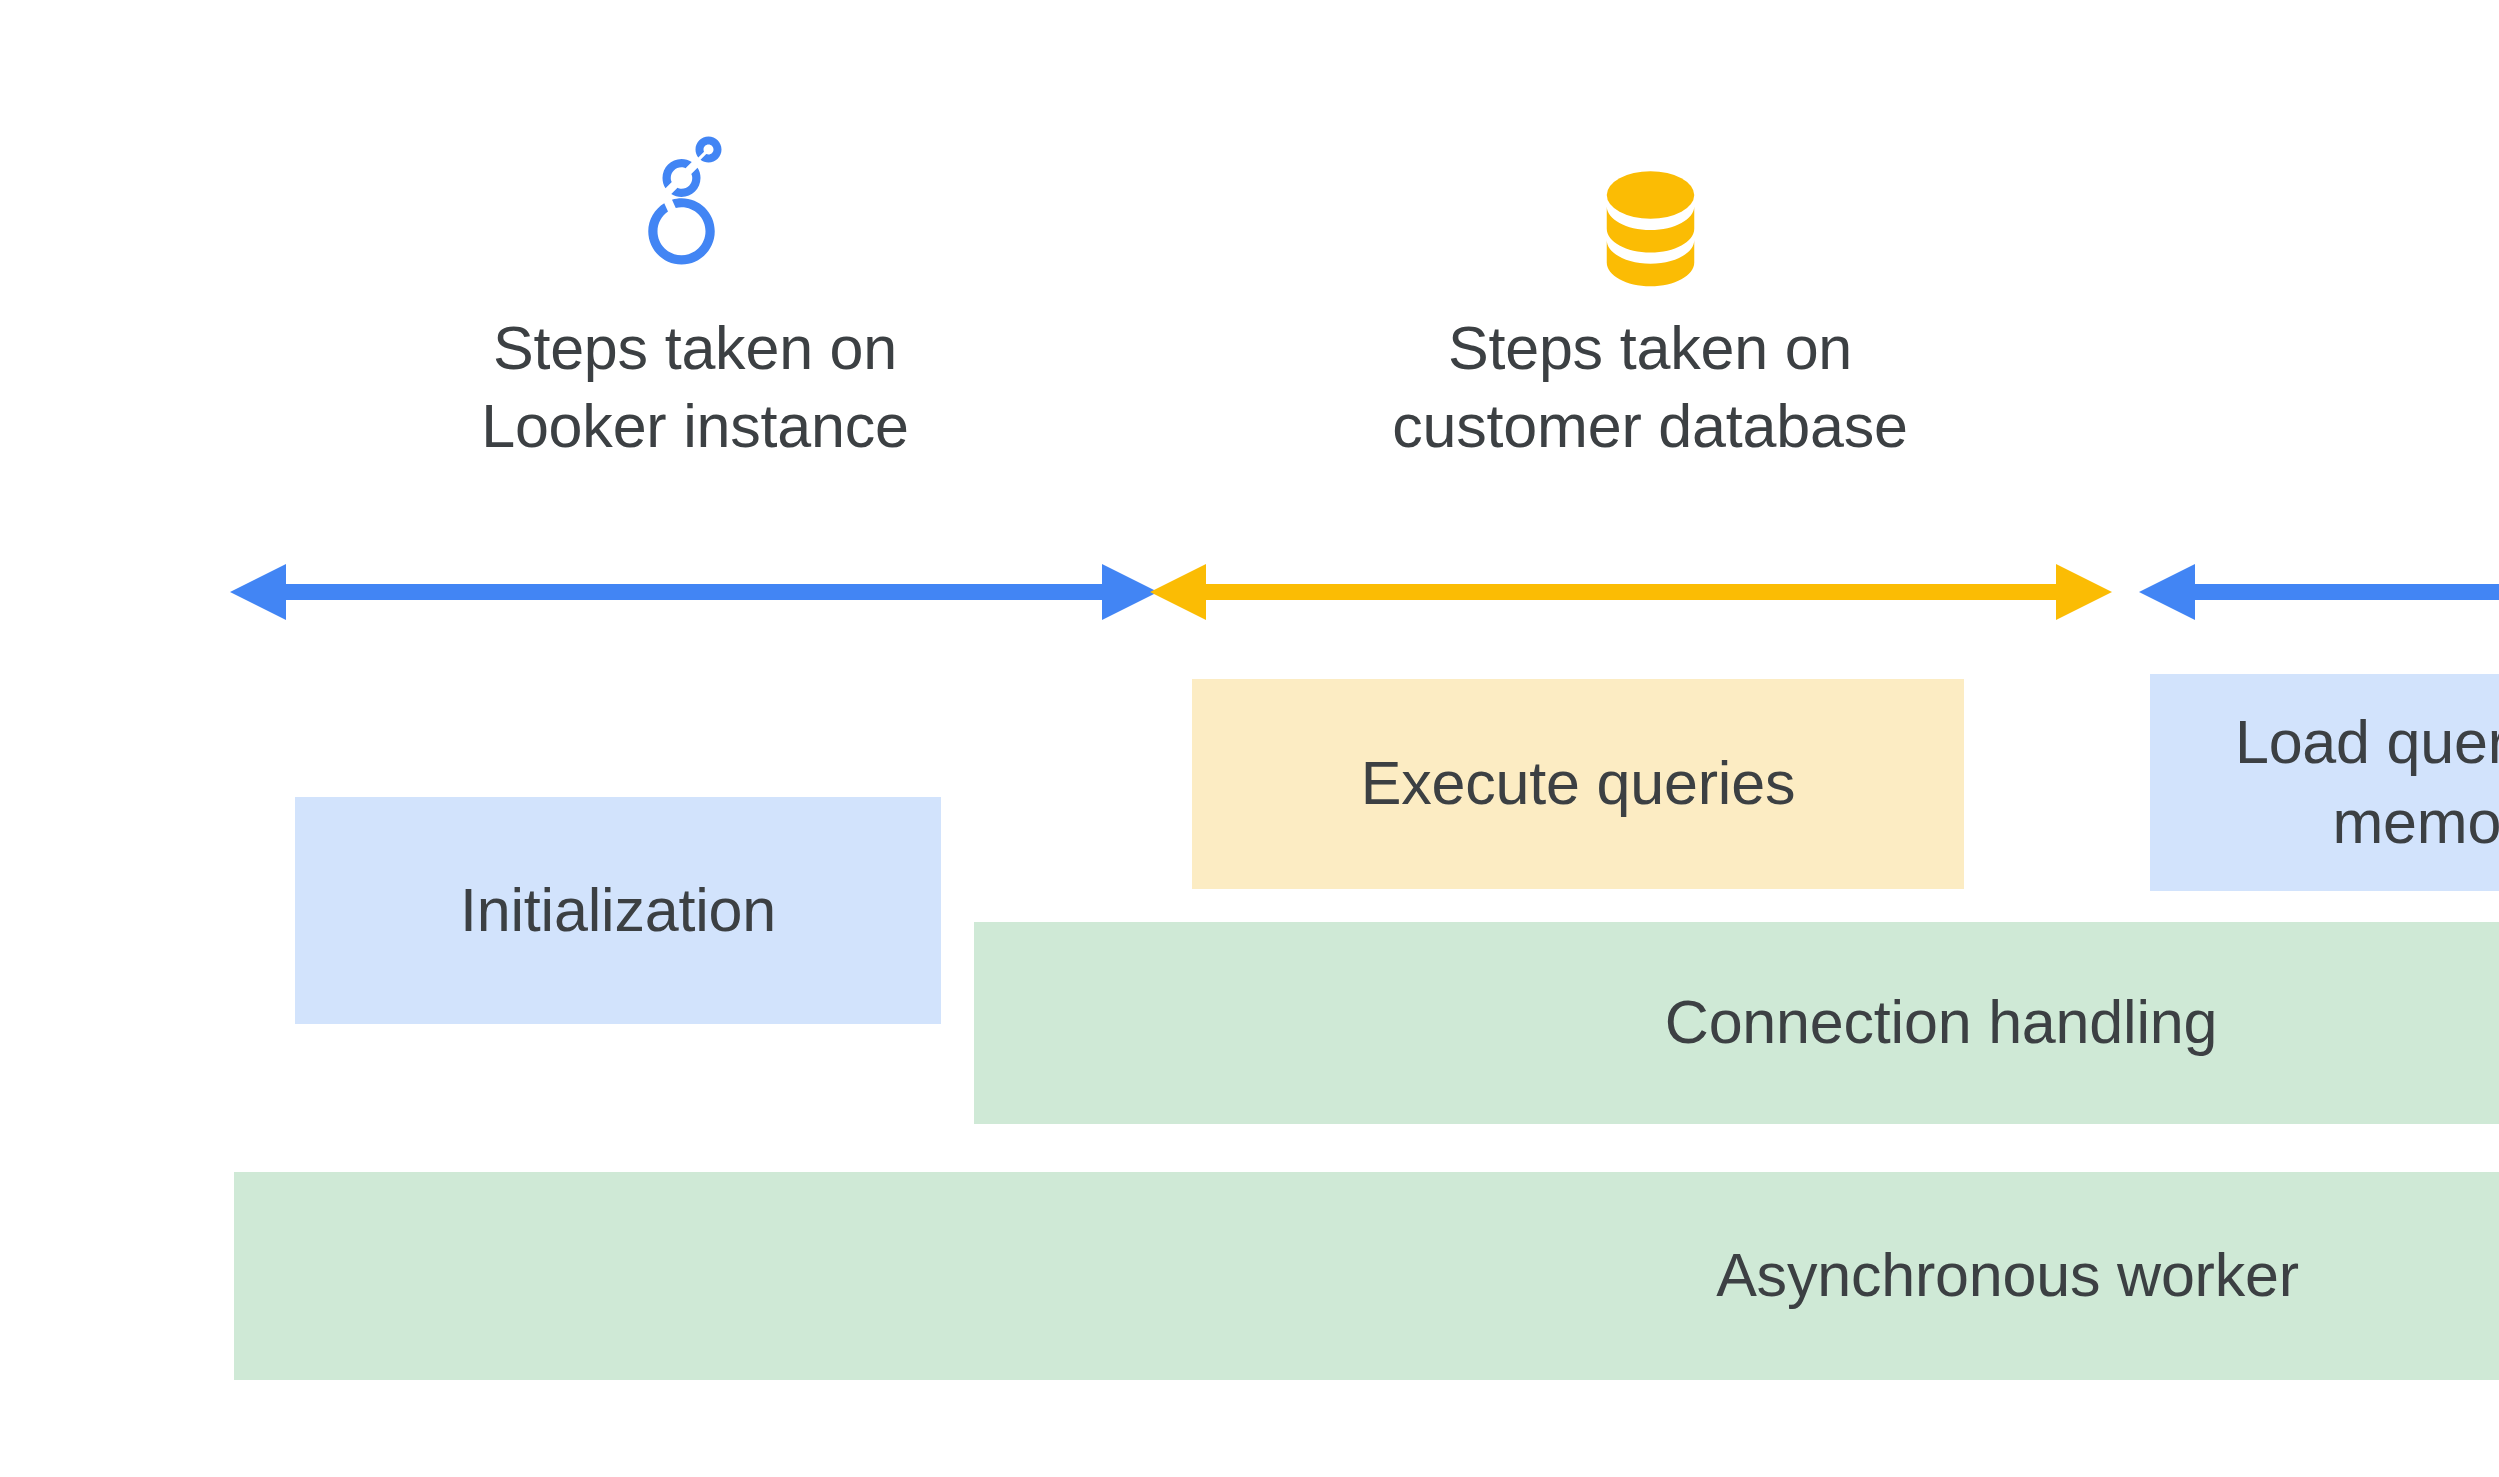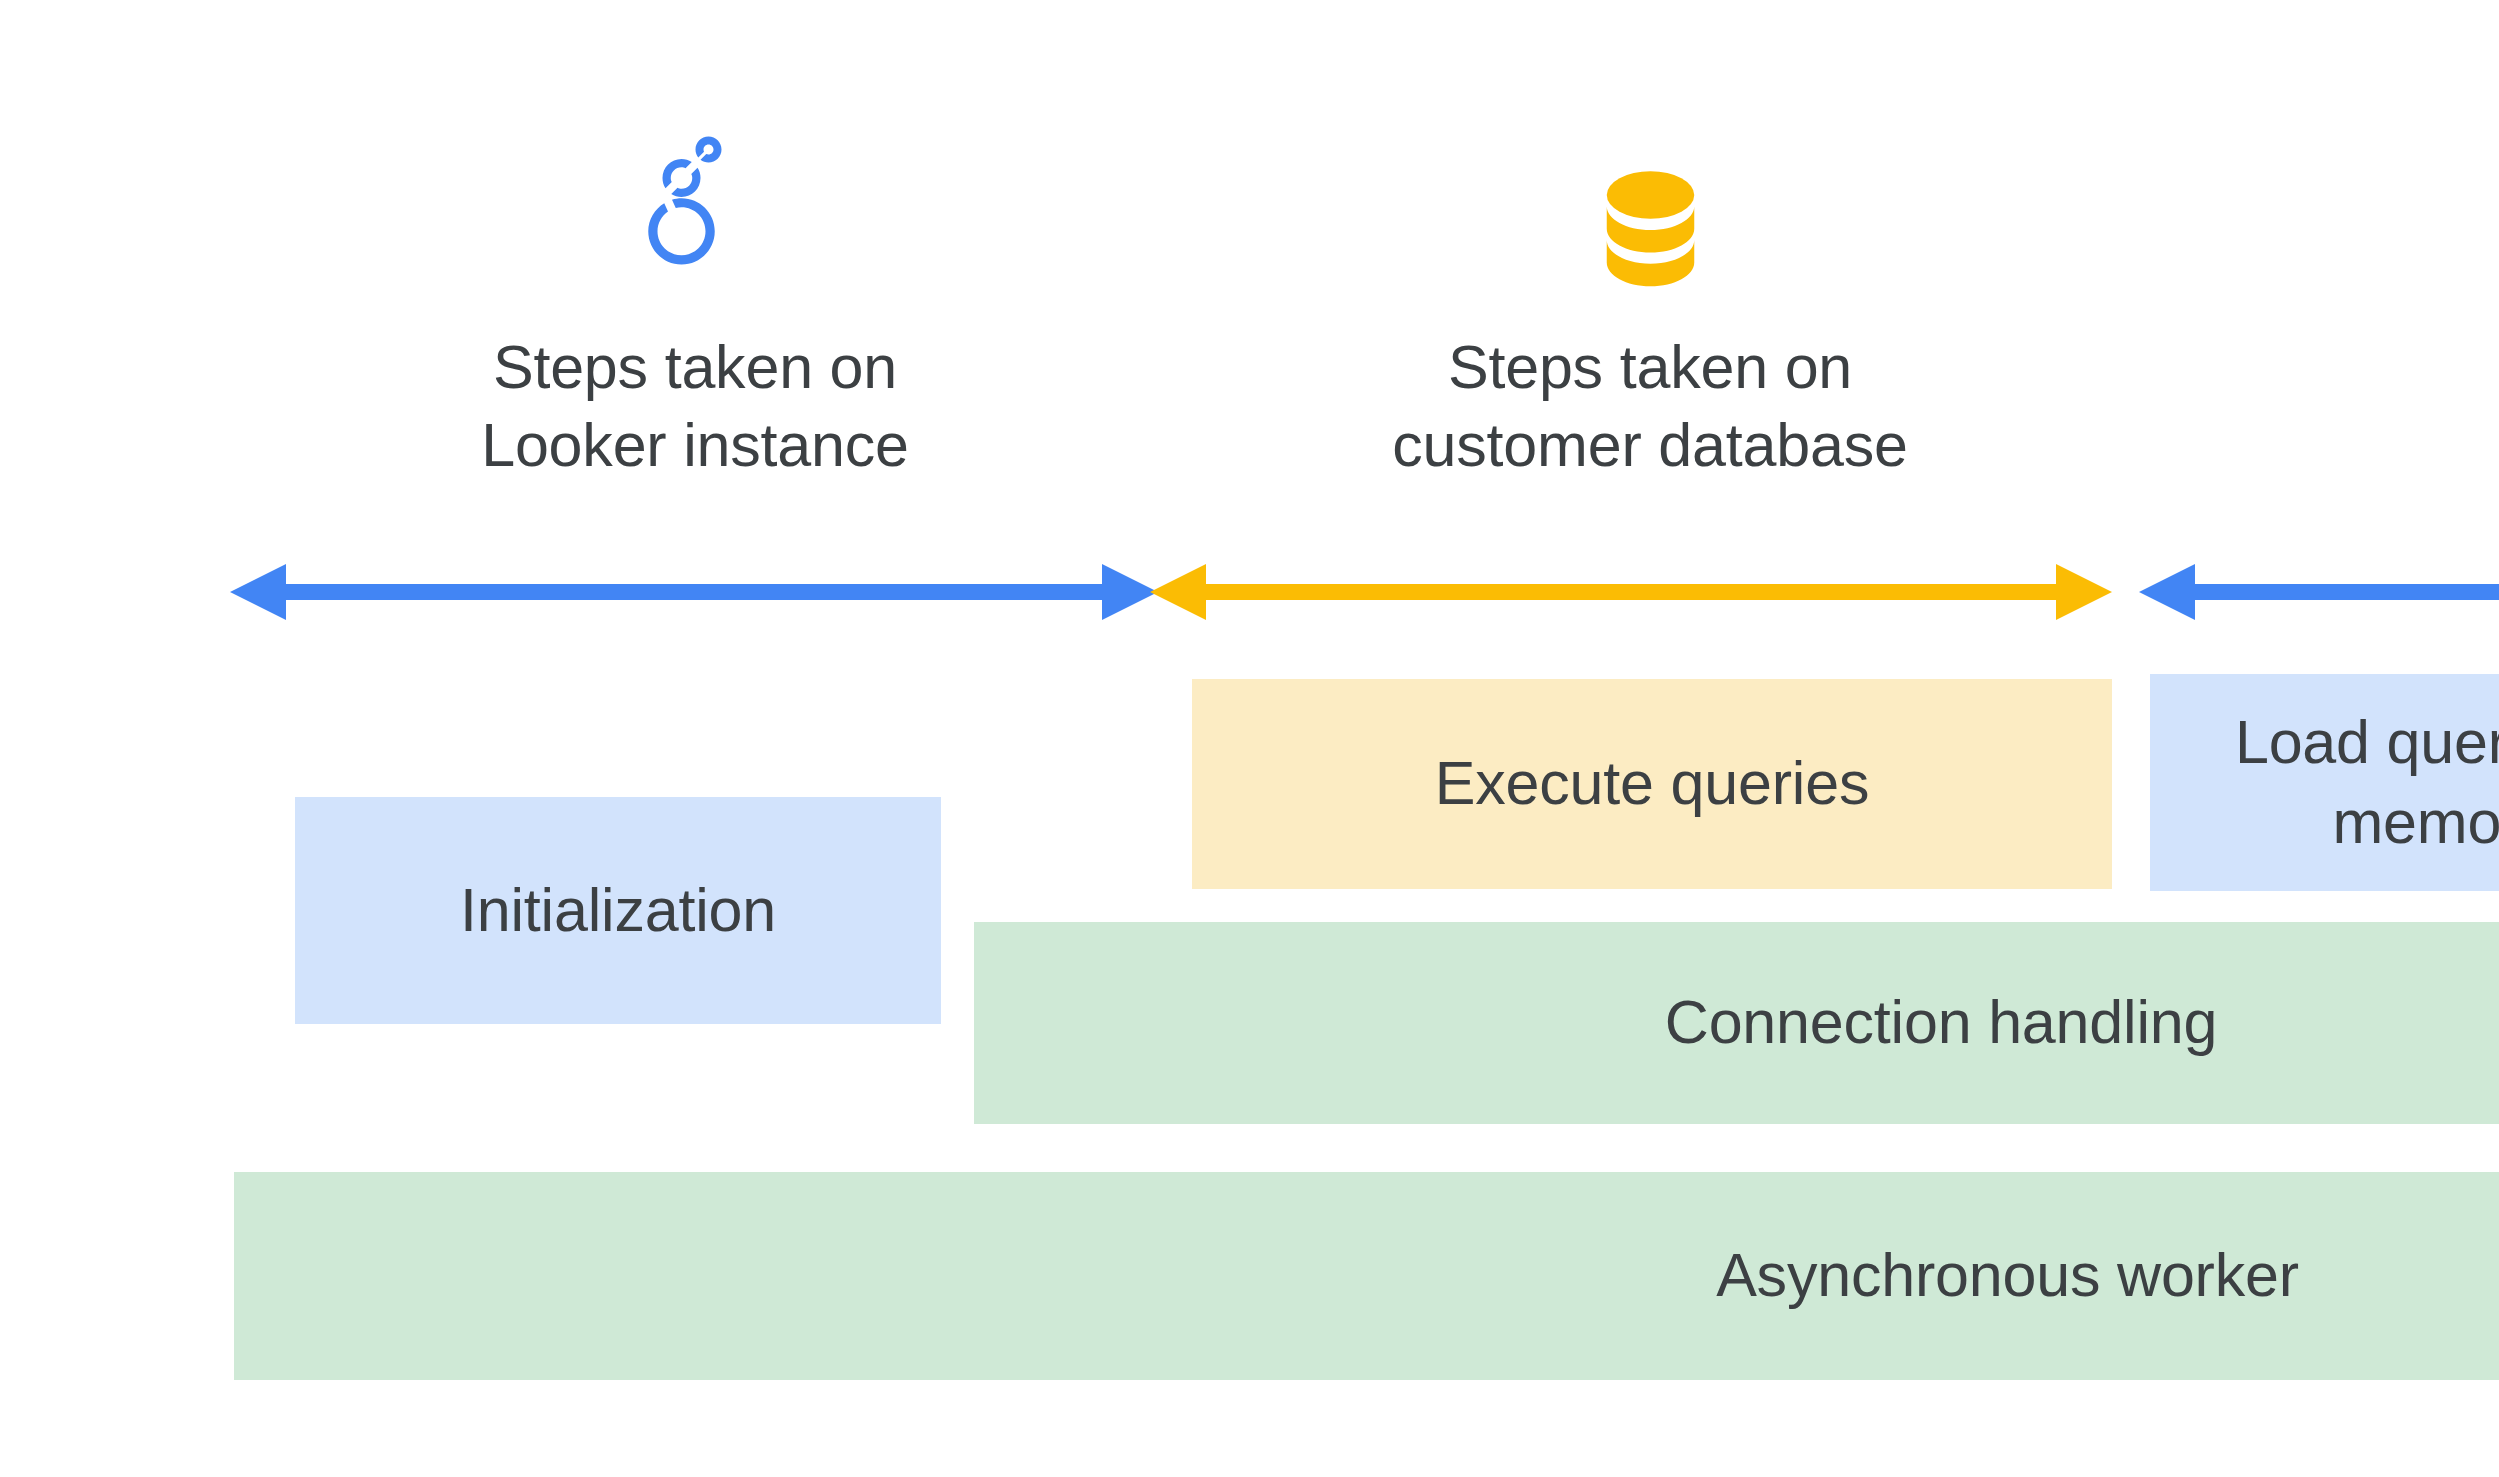--- a/index.html
+++ b/index.html
@@ -23,21 +23,21 @@
     position: absolute;
     display: flex;
     flex-direction: column;
     align-items: center;
   }
   .phase-icon {
     display: block;
     line-height: 0;
   }
   .phase-caption {
-    margin-top: 33px;
+    margin-top: 14px;
     text-align: center;
     color: #3c4043;
     font-size: 61px;
     line-height: 1.28;
     white-space: pre-line;
     letter-spacing: -0.2px;
   }
 
   
   .span-arrow {
@@ -103,21 +103,21 @@
   </svg>
 
   <svg class="span-arrow" style="left:1150px; top:562px; width:962px;" viewBox="0 0 1924 120" preserveAspectRatio="none" xmlns="http://www.w3.org/2000/svg">
     <path d="M0,60 L112,4 L112,44 L1812,44 L1812,4 L1924,60 L1812,116 L1812,76 L112,76 L112,116 Z" fill="#fbbc04"></path>
   </svg>
 
   <svg class="span-arrow" style="left:2139px; top:562px; width:1618px;" viewBox="0 0 3236 120" preserveAspectRatio="none" xmlns="http://www.w3.org/2000/svg">
     <path d="M0,60 L112,4 L112,44 L3124,44 L3124,4 L3236,60 L3124,116 L3124,76 L112,76 L112,116 Z" fill="#4285f4"></path>
   </svg>
 
-  <div class="stage-box fill-yellow" style="left:1192px; top:679px; width:920px; height:210px;">
+  <div class="stage-box fill-yellow" style="left:1192px; top:679px; width:772px; height:210px;">
     <span>Execute queries</span>
   </div>
 
   <div class="stage-box fill-blue" style="left:2150px; top:674px; width:584px; height:217px;">
     <span>Load queries in
 memory</span>
   </div>
 
   <div class="stage-box fill-blue" style="left:295px; top:797px; width:646px; height:227px;">
     <span>Initialization</span>

